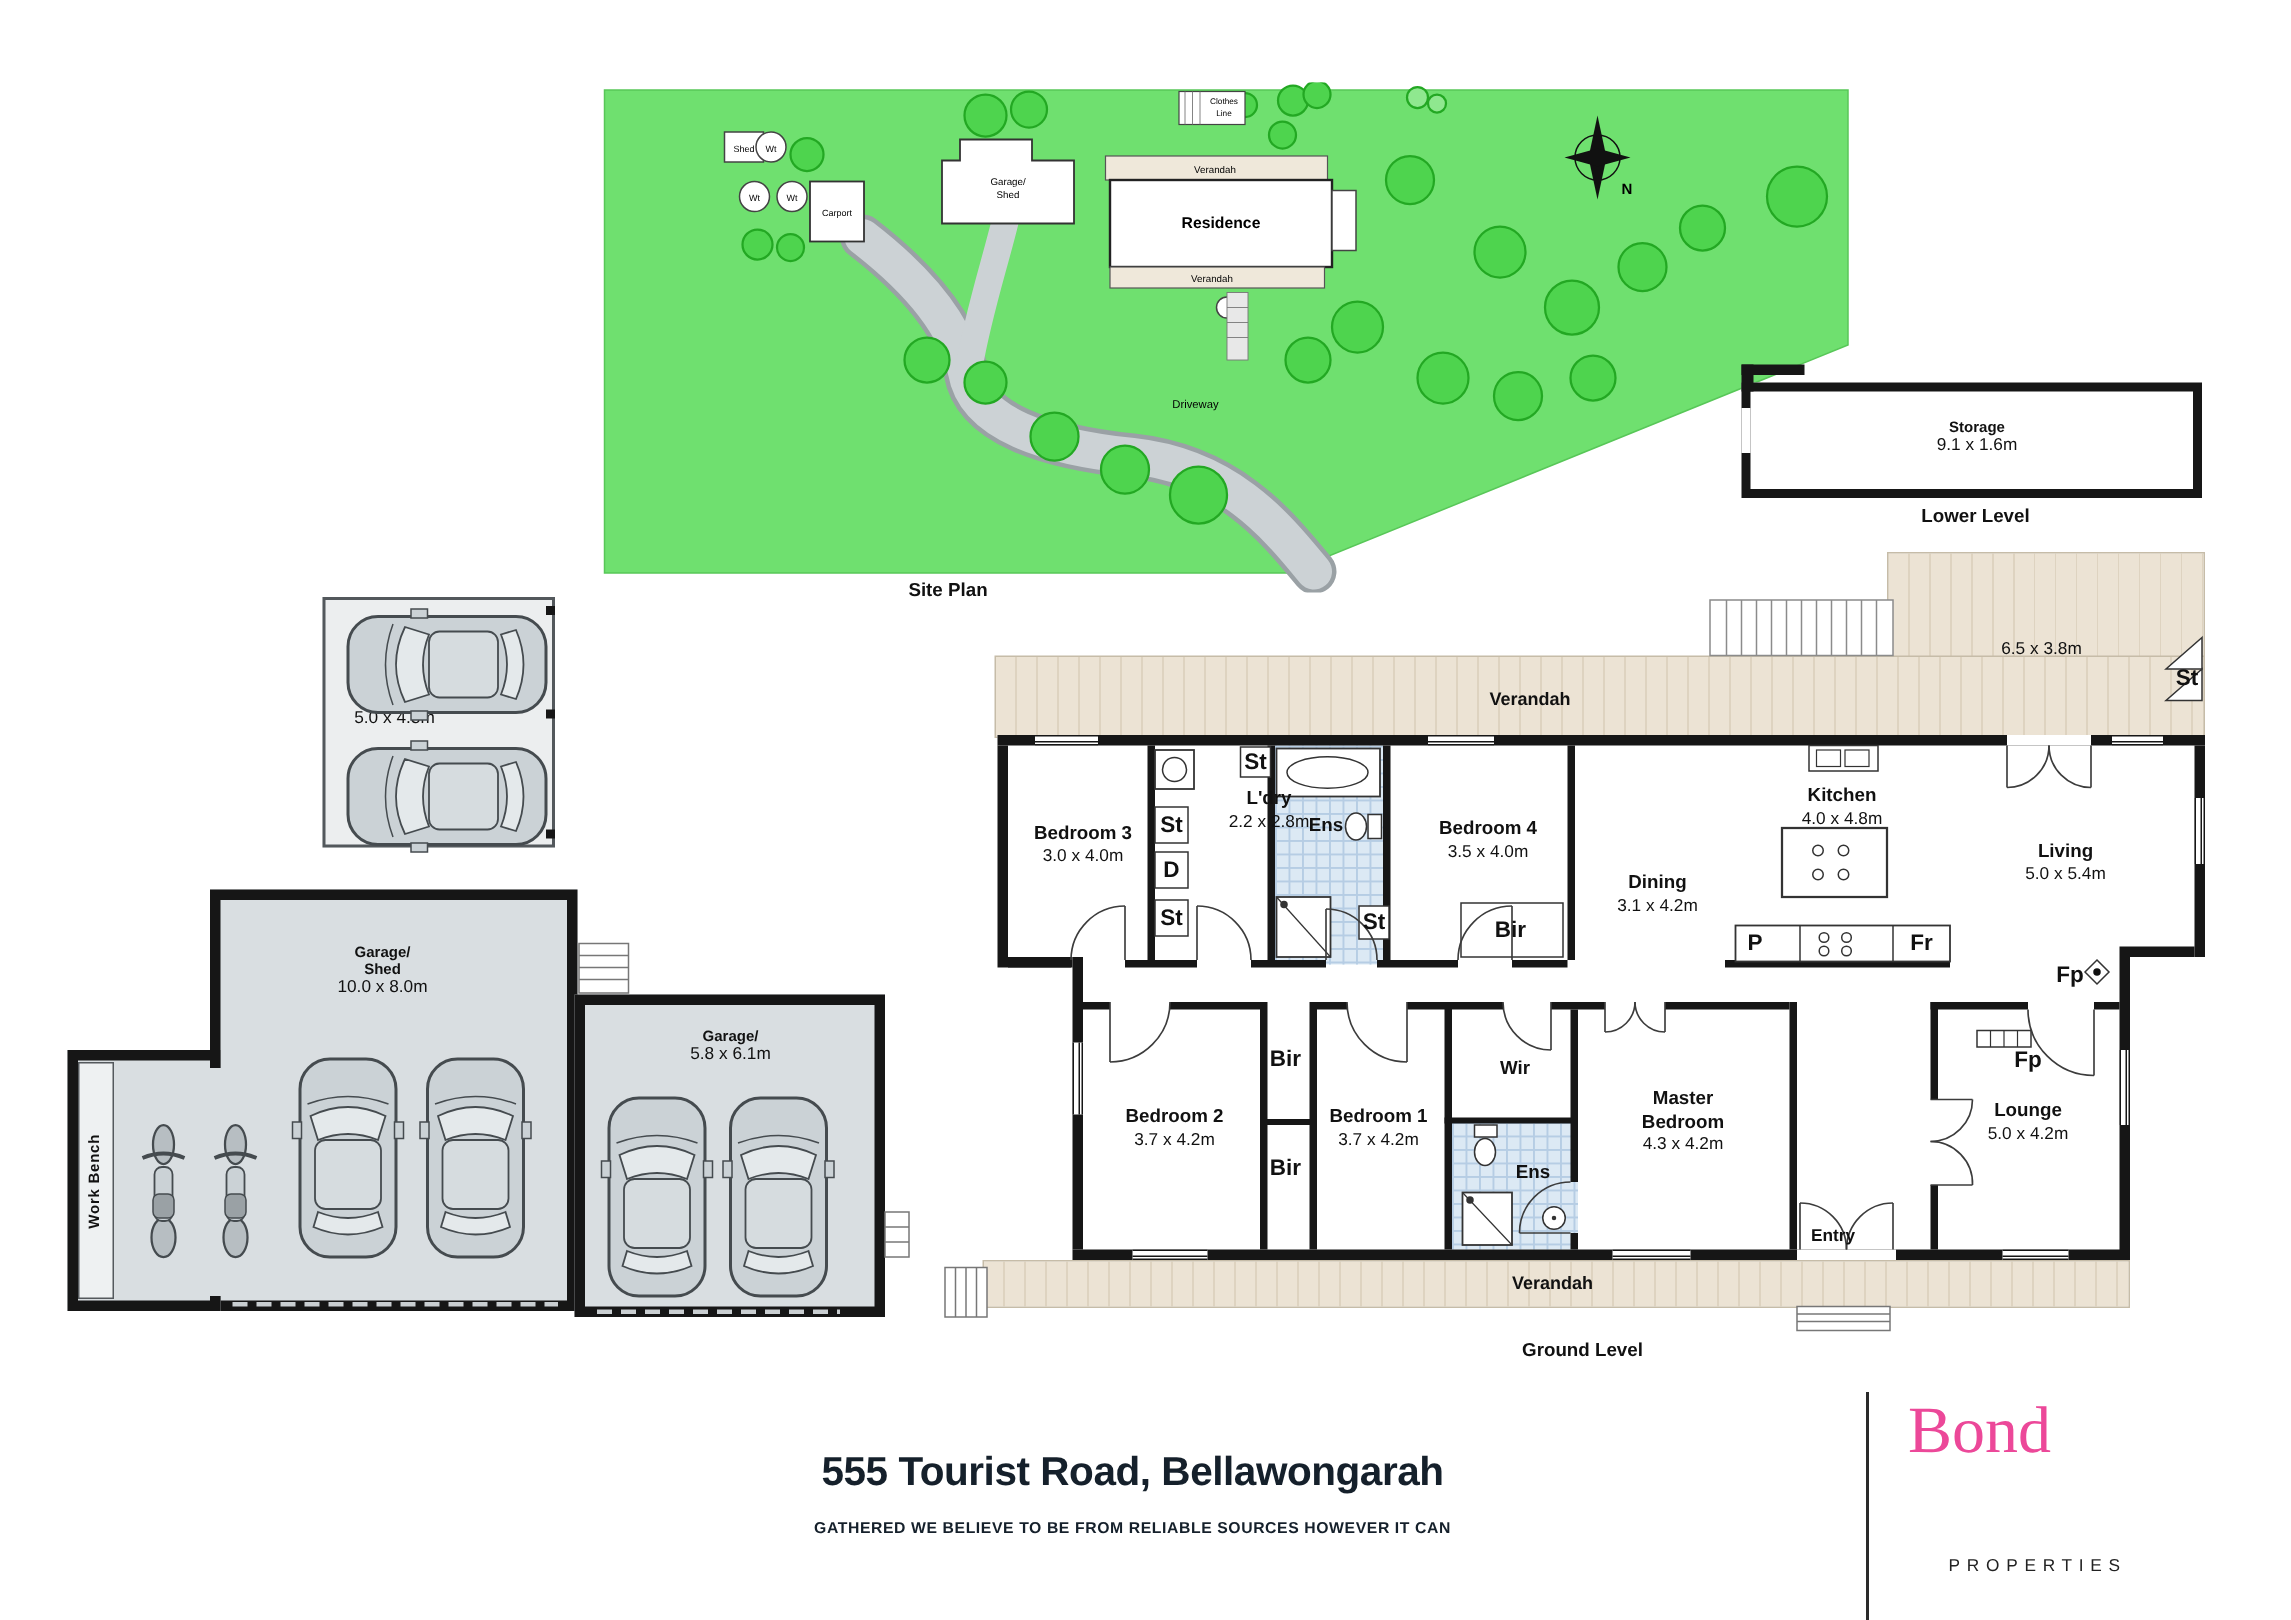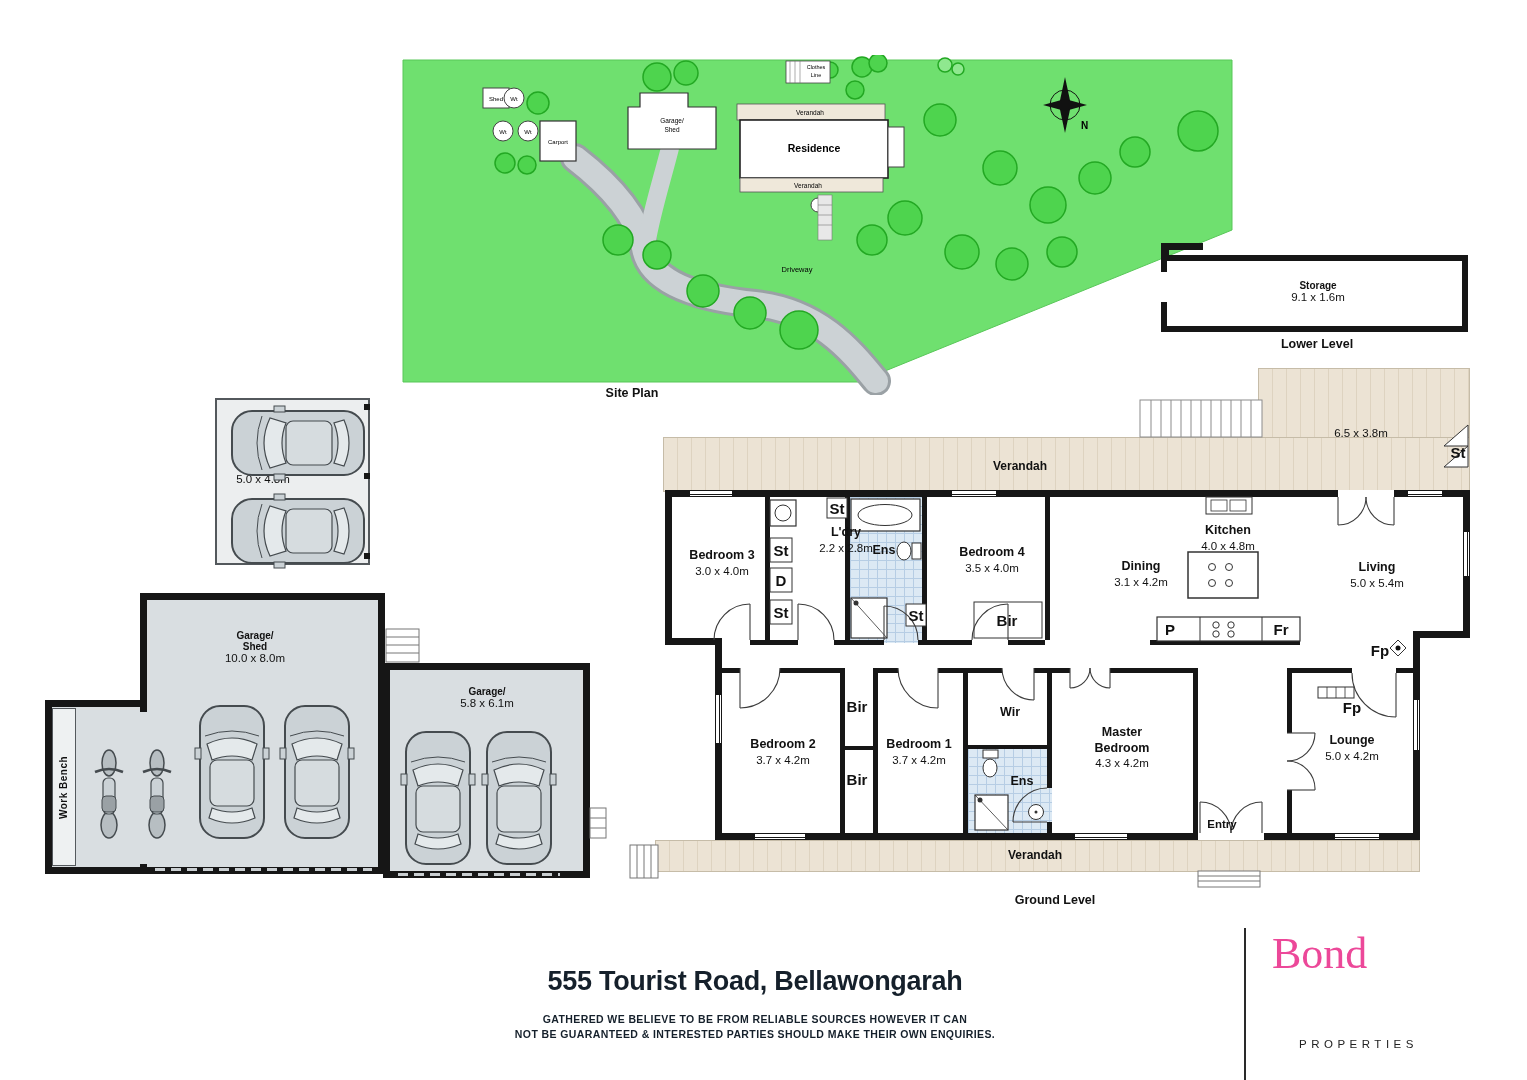--- a/index.html
+++ b/index.html
@@ -450,21 +450,21 @@
     <span class="nm">L'dry</span>
       <span class="dm">2.2 x 2.8m</span>
     </div>
   <div class="rlabel" style="left:884px;top:551px;">
     <span class="nm">Ens</span>
     </div>
   <div class="rlabel" style="left:992px;top:560px;">
     <span class="nm">Bedroom 4</span>
       <span class="dm">3.5 x 4.0m</span>
     </div>
-  <div class="rlabel" style="left:1105px;top:574px;margin-left:36px;">
+  <div class="rlabel" style="left:1105px;top:596px;">
     <span class="nm">Dining</span>
       <span class="dm">3.1 x 4.2m</span>
     </div>
   <div class="rlabel" style="left:1228px;top:538px;">
     <span class="nm">Kitchen</span>
       <span class="dm">4.0 x 4.8m</span>
     </div>
   <div class="rlabel" style="left:1377px;top:575px;">
     <span class="nm">Living</span>
       <span class="dm">5.0 x 5.4m</span>
@@ -502,20 +502,19 @@
   <div class="mk" style="left:1170px;top:629px;">P</div>
   <div class="mk" style="left:1281px;top:629px;">Fr</div>
   <div class="mk" style="left:857px;top:706px;">Bir</div>
   <div class="mk" style="left:857px;top:779px;">Bir</div>
   <div class="mk" style="left:1380px;top:650px;">Fp</div>
   <div class="mk" style="left:1352px;top:707px;">Fp</div>
 
   <div class="footer-title">555 Tourist Road, Bellawongarah</div>
   <div class="disclaimer">
     <div>GATHERED WE BELIEVE TO BE FROM RELIABLE SOURCES HOWEVER IT CAN</div>
-    <div>NOT BE GUARANTEED &amp; INTERESTED PARTIES SHOULD MAKE THEIR OWN ENQUIRIES.</div>
   </div>
 
   <div class="brand-rule"></div>
   <div class="brand-word" style="left:1272px;top:932px;">Bond</div>
   <div class="brand-tag" style="left:1275px;top:1038px;">PROPERTIES</div>
 
 </div>
 
 </body></html>

